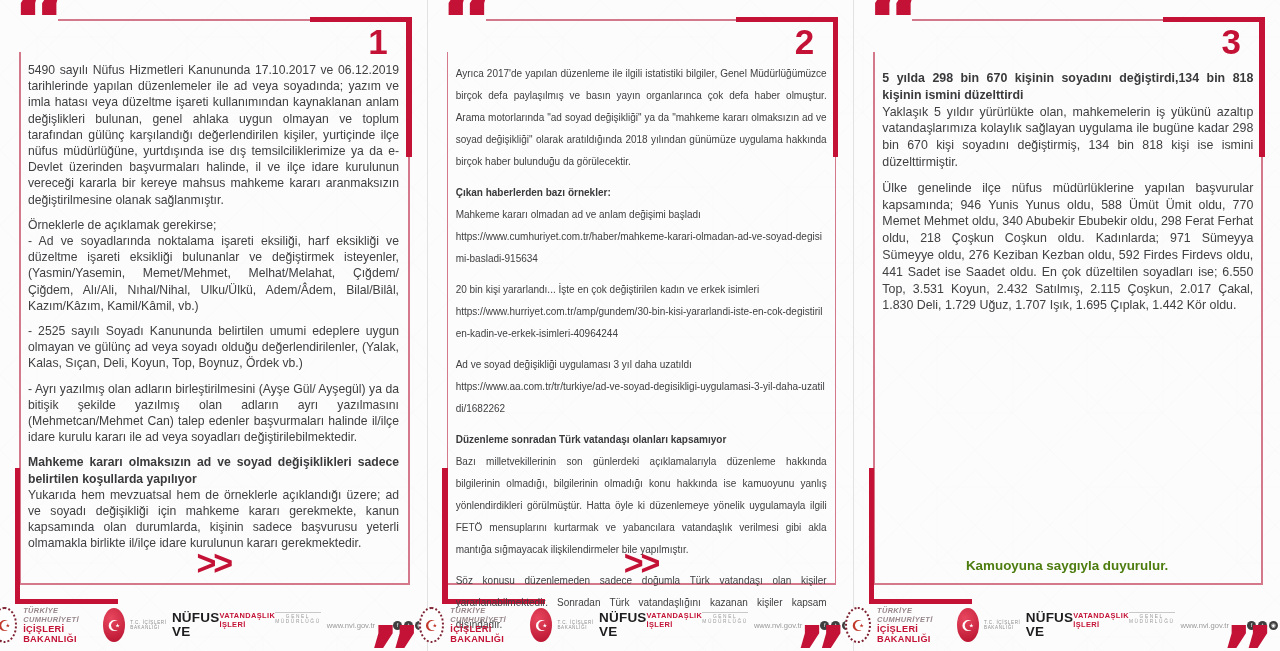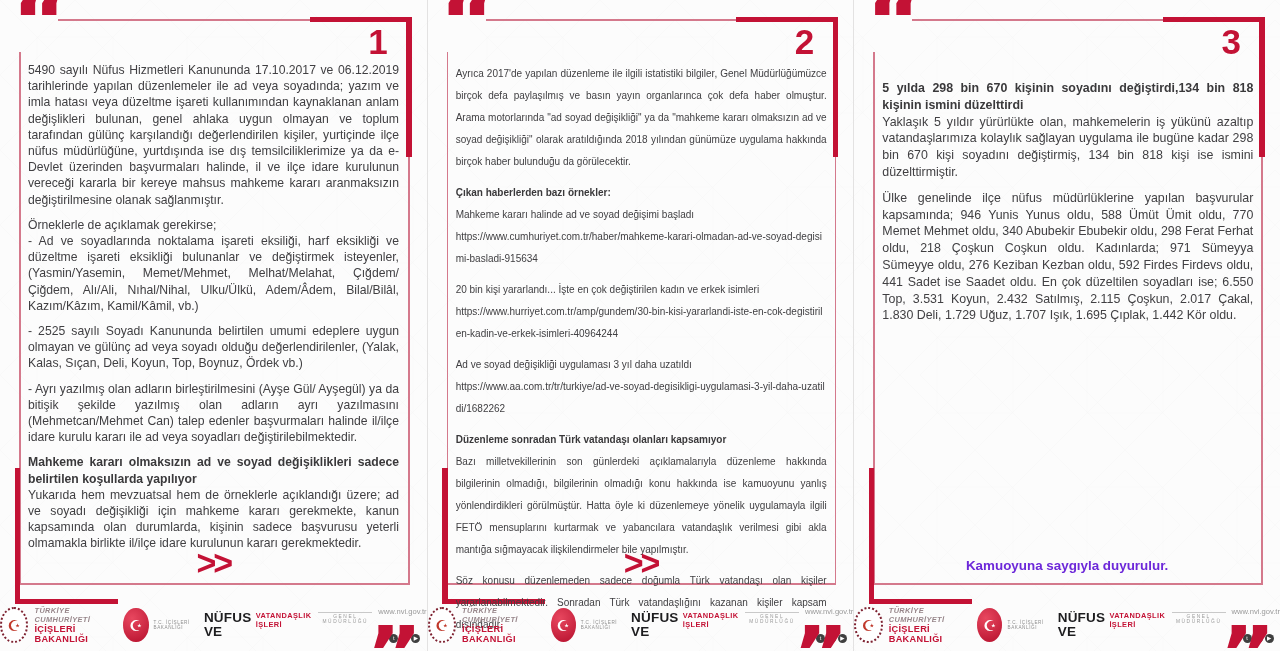--- a/index.html
+++ b/index.html
@@ -44,27 +44,27 @@
 
   .content{position:absolute;left:28px;width:371px;z-index:4;text-align:justify;}
   .content p{margin:0 0 9px 0;}
   .content p.tight{margin-bottom:0;}
   .content p.bold{font-weight:bold;color:#3a393b;}
   .c1{top:62px;font-size:12.2px;line-height:16.2px;}
   .c2{top:63px;font-size:10px;line-height:22px;}
   .c2 .news{text-align:left;margin-bottom:0;}
   .c2 .gap{margin-bottom:9px;}
   .c2 .link{word-break:break-all;}
-  .c3{top:80px;font-size:12.4px;line-height:16.8px;}
+  .c3{top:70px;font-size:12.4px;line-height:16.8px;}
 
   .cta{position:absolute;left:0;right:0;top:543px;z-index:5;text-align:center;
        color:#c31235;font-weight:bold;font-size:34px;letter-spacing:-3px;
        transform:scaleY(1.05);cursor:pointer;}
   .closing{position:absolute;left:0;right:0;top:558px;z-index:5;text-align:center;
-       font-weight:bold;font-size:13.4px;color:#6d28d9;}
+       font-weight:bold;font-size:13.4px;color:#4d7c0f;}
 
   
   .footer{position:absolute;left:0;right:0;bottom:3px;height:46px;z-index:4;
           display:flex;align-items:center;justify-content:center;gap:14px;}
   .moi{display:flex;align-items:center;gap:6px;}
   .moi-seal{width:36px;height:36px;border-radius:50%;border:2.5px dotted #7e2231;
             background:#fff;display:flex;align-items:center;justify-content:center;
             box-sizing:border-box;}
   .moi-seal .glyph{color:#c0392b;font-size:15px;line-height:1;}
   .moi-l1{font-size:7.4px;font-weight:bold;color:#97868a;letter-spacing:.4px;font-style:italic;}
@@ -73,21 +73,21 @@
   .nvi-globe{width:34px;height:34px;border-radius:50%;
              background:radial-gradient(circle at 35% 30%,#e8475f,#b50f2c);
              display:flex;align-items:center;justify-content:center;}
   .nvi-globe .glyph{color:#fff;font-size:15px;line-height:1;}
   .nvi-text{display:flex;align-items:flex-start;}
   .nvi-top{font-size:4.6px;color:#8f8f8f;letter-spacing:.6px;align-self:center;}
   .nvi-name1{font-size:13.5px;font-weight:900;color:#1d1d1f;line-height:1.05;letter-spacing:.2px;}
   .nvi-name2{font-size:7.4px;font-weight:800;color:#c31235;letter-spacing:.4px;}
   .nvi-sub{font-size:4.8px;color:#9b9b9b;letter-spacing:1.6px;border-top:.8px solid #c9c9c9;
            margin-top:1.5px;padding-top:1px;align-self:stretch;text-align:center;}
-  .nvi-right{display:flex;flex-direction:column;gap:18px;margin-left:1px;}
+  .nvi-right{display:flex;flex-direction:row;gap:18px;margin-left:1px;}
   .nvi-url{font-size:7.6px;color:#9a9a9a;}
   .socials{display:flex;gap:2px;}
   .soc{width:9px;height:9px;border-radius:50%;background:#3f3f3f;color:#fff;
        font-size:5.5px;line-height:9px;text-align:center;display:inline-block;cursor:pointer;}
 </style>
 </head>
 <body>
 
 <svg id="bg-pattern" width="1280" height="651" xmlns="http://www.w3.org/2000/svg">
   <defs>
@@ -177,21 +177,21 @@
     <div class="acc trh"></div>
     <div class="acc trv"></div>
     <div class="acc blv"></div>
     <div class="acc blh"></div>
     <div class="num">2</div>
 
     <div class="content c2">
       <p>Ayrıca 2017'de yapılan düzenleme ile ilgili istatistiki bilgiler, Genel Müdürlüğümüzce birçok defa paylaşılmış ve basın yayın organlarınca çok defa haber olmuştur. Arama motorlarında "ad soyad değişikliği" ya da "mahkeme kararı olmaksızın ad ve soyad değişikliği" olarak aratıldığında 2018 yılından günümüze uygulama hakkında birçok haber bulunduğu da görülecektir.</p>
       <p class="bold tight">Çıkan haberlerden bazı örnekler:</p>
       <div class="news">
-        <div>Mahkeme kararı halinde ad ve soyad değişimi başladı</div>
+        <div>Mahkeme kararı olmadan ad ve anlam değişimi başladı</div>
         <div class="link gap">https://www.cumhuriyet.com.tr/haber/mahkeme-karari-olmadan-ad-ve-soyad-degisimi-basladi-915634</div>
       </div>
       <div class="news">
         <div>20 bin kişi yararlandı... İşte en çok değiştirilen kadın ve erkek isimleri</div>
         <div class="link gap">https://www.hurriyet.com.tr/amp/gundem/30-bin-kisi-yararlandi-iste-en-cok-degistirilen-kadin-ve-erkek-isimleri-40964244</div>
       </div>
       <div class="news">
         <div>Ad ve soyad değişikliği uygulaması 3 yıl daha uzatıldı</div>
         <div class="link gap">https://www.aa.com.tr/tr/turkiye/ad-ve-soyad-degisikligi-uygulamasi-3-yil-daha-uzatildi/1682262</div>
       </div>

